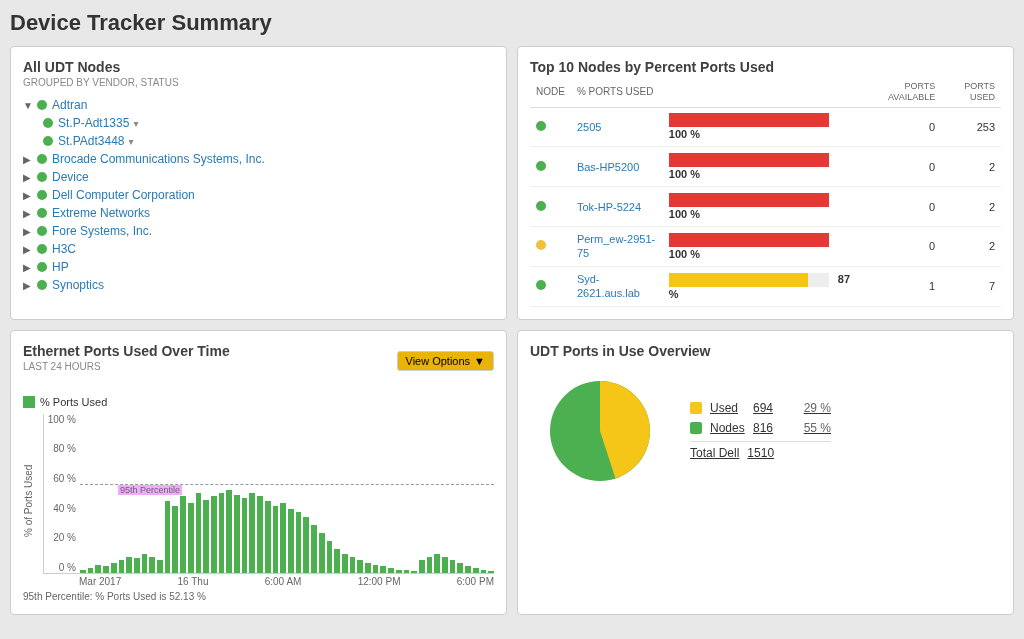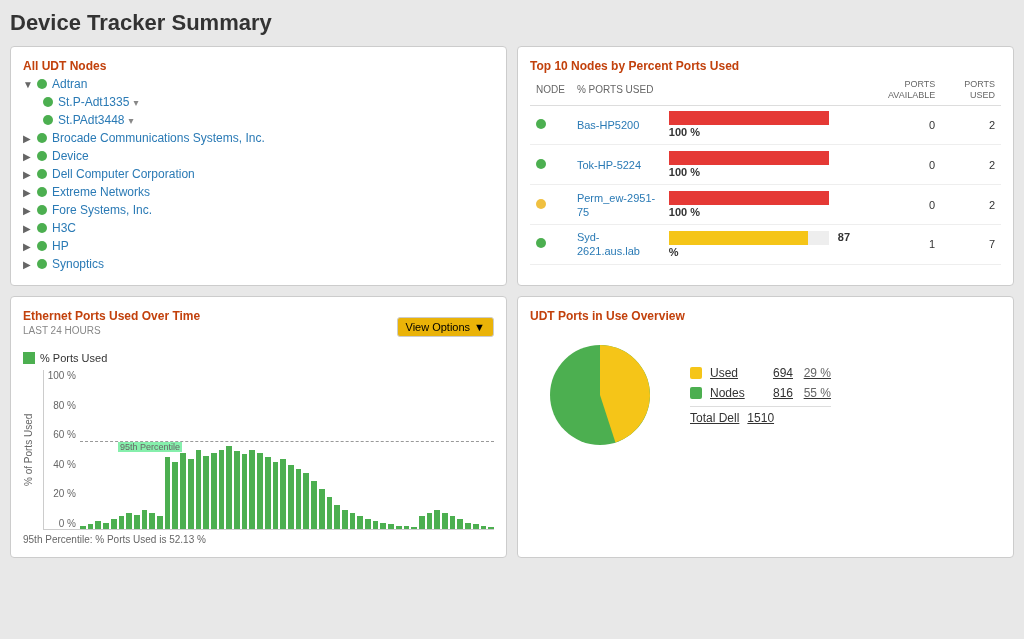--- a/index.html
+++ b/index.html
@@ -22,23 +22,23 @@
       grid-template-rows: auto auto;
       gap: 10px;
     }
     .card {
       background: #fff;
       border: 1px solid #ccc;
       border-radius: 4px;
       padding: 12px;
     }
     .card-title {
-      font-size: 12px;
+      font-size: 14px;
       font-weight: bold;
-      color: #c2410c;
+      color: #404040;
       margin-bottom: 2px;
     }
     .card-subtitle {
       font-size: 10px;
       color: #888;
       text-transform: uppercase;
       margin-bottom: 8px;
     }
 
     
@@ -80,21 +80,21 @@
       font-size: 10px;
       color: #888;
       margin-left: 4px;
     }
 
     
     .chart-header {
       display: flex;
       justify-content: space-between;
       align-items: center;
-      margin-bottom: 8px;
+      margin-bottom: 16px;
     }
     .view-options-btn {
       border: 1px solid #ccc;
       background: #eab308;
       padding: 3px 8px;
       font-size: 11px;
       cursor: pointer;
       border-radius: 3px;
       display: flex;
       align-items: center;
@@ -155,21 +155,21 @@
       right: 0;
       border-top: 1px dashed #999;
       font-size: 9px;
       color: #666;
     }
     .percentile-label {
       position: absolute;
       left: 38px;
       font-size: 9px;
       color: #666;
-      background: #86efac;
+      background: #f0abfc;
       padding: 0 2px;
     }
     .x-axis-labels {
       display: flex;
       padding-left: 36px;
       font-size: 10px;
       color: #666;
       margin-top: 2px;
       justify-content: space-between;
     }
@@ -249,39 +249,40 @@
       margin-bottom: 6px;
     }
     .pie-dot {
       width: 12px;
       height: 12px;
       border-radius: 2px;
       flex-shrink: 0;
     }
     .pie-dot-yellow { background: #f5c518; }
     .pie-dot-green { background: #4caf50; }
-    .pie-value { width: 40px; text-align: right; }
+    .pie-value { width: 40px; }
     .pie-pct { width: 30px; text-align: right; color: #666; }
     .total-row {
       border-top: 1px solid #ddd;
       padding-top: 4px;
       margin-top: 2px;
       display: flex;
       gap: 8px;
     }
   </style>
 </head>
 <body>
 
 <div class="page-title">Device Tracker Summary</div>
 
 <div class="dashboard">
 
   <div class="card">
     <div class="card-title">All UDT Nodes</div>
+    <div class="card-subtitle">GROUPED BY VENDOR, STATUS</div>
     <div id="tree-container">
         <div class="tree-item">
           <span class="arrow">▼</span>
           <span class="dot dot-green"></span>
           <span class="tree-label">Adtran</span>
         </div>
         <div class="tree-children">
           <div class="tree-child-item">
             <span class="dot dot-green"></span>
             <span class="tree-label">St.P-Adt1335</span>
@@ -341,20 +342,27 @@
     <table class="nodes-table">
       <thead>
         <tr>
           <th>NODE</th>
           <th colspan="2">% PORTS USED</th>
           <th class="right" style="font-size:9px;line-height:1.2;">PORTS AVAILABLE</th>
           <th class="right" style="font-size:9px;line-height:1.2;">PORTS USED</th>
         </tr>
       </thead>
       <tbody id="nodes-tbody">
+          <tr>
+            <td><span class="dot dot-green"></span></td>
+            <td><span class="node-name">2505</span></td>
+            <td><div class="progress-bar-container"><div class="progress-bar-fill red" style="width: 100%;"></div></div><span class="pct-label"> 100 %</span></td>
+            <td class="td-right">0</td>
+            <td class="td-right">253</td>
+          </tr>
           <tr>
             <td><span class="dot dot-green"></span></td>
             <td><span class="node-name">Bas-HP5200</span></td>
             <td><div class="progress-bar-container"><div class="progress-bar-fill red" style="width: 100%;"></div></div><span class="pct-label"> 100 %</span></td>
             <td class="td-right">0</td>
             <td class="td-right">2</td>
           </tr>
           <tr>
             <td><span class="dot dot-green"></span></td>
             <td><span class="node-name">Tok-HP-5224</span></td>
@@ -460,20 +468,27 @@
               <div class="bar" style="height: 6%;"></div>
               <div class="bar" style="height: 4%;"></div>
               <div class="bar" style="height: 3%;"></div>
               <div class="bar" style="height: 2%;"></div>
               <div class="bar" style="height: 1%;"></div>
             </div>
           <div class="percentile-line" id="percentile-line" style="bottom: 55%;">
             <span class="percentile-label">95th Percentile</span>
           </div>
         </div>
+        <div class="x-axis-labels" id="x-axis-labels">
+            <span>Mar 2017</span>
+            <span>16 Thu</span>
+            <span>6:00 AM</span>
+            <span>12:00 PM</span>
+            <span>6:00 PM</span>
+          </div>
       </div>
     </div>
     <div class="chart-footer">95th Percentile: % Ports Used is 52.13 %</div>
   </div>
 
   <div class="card">
     <div class="card-title">UDT Ports in Use Overview</div>
     <div class="pie-section">
       <div class="pie-chart">
         <svg width="120" height="120" viewBox="0 0 120 120">

